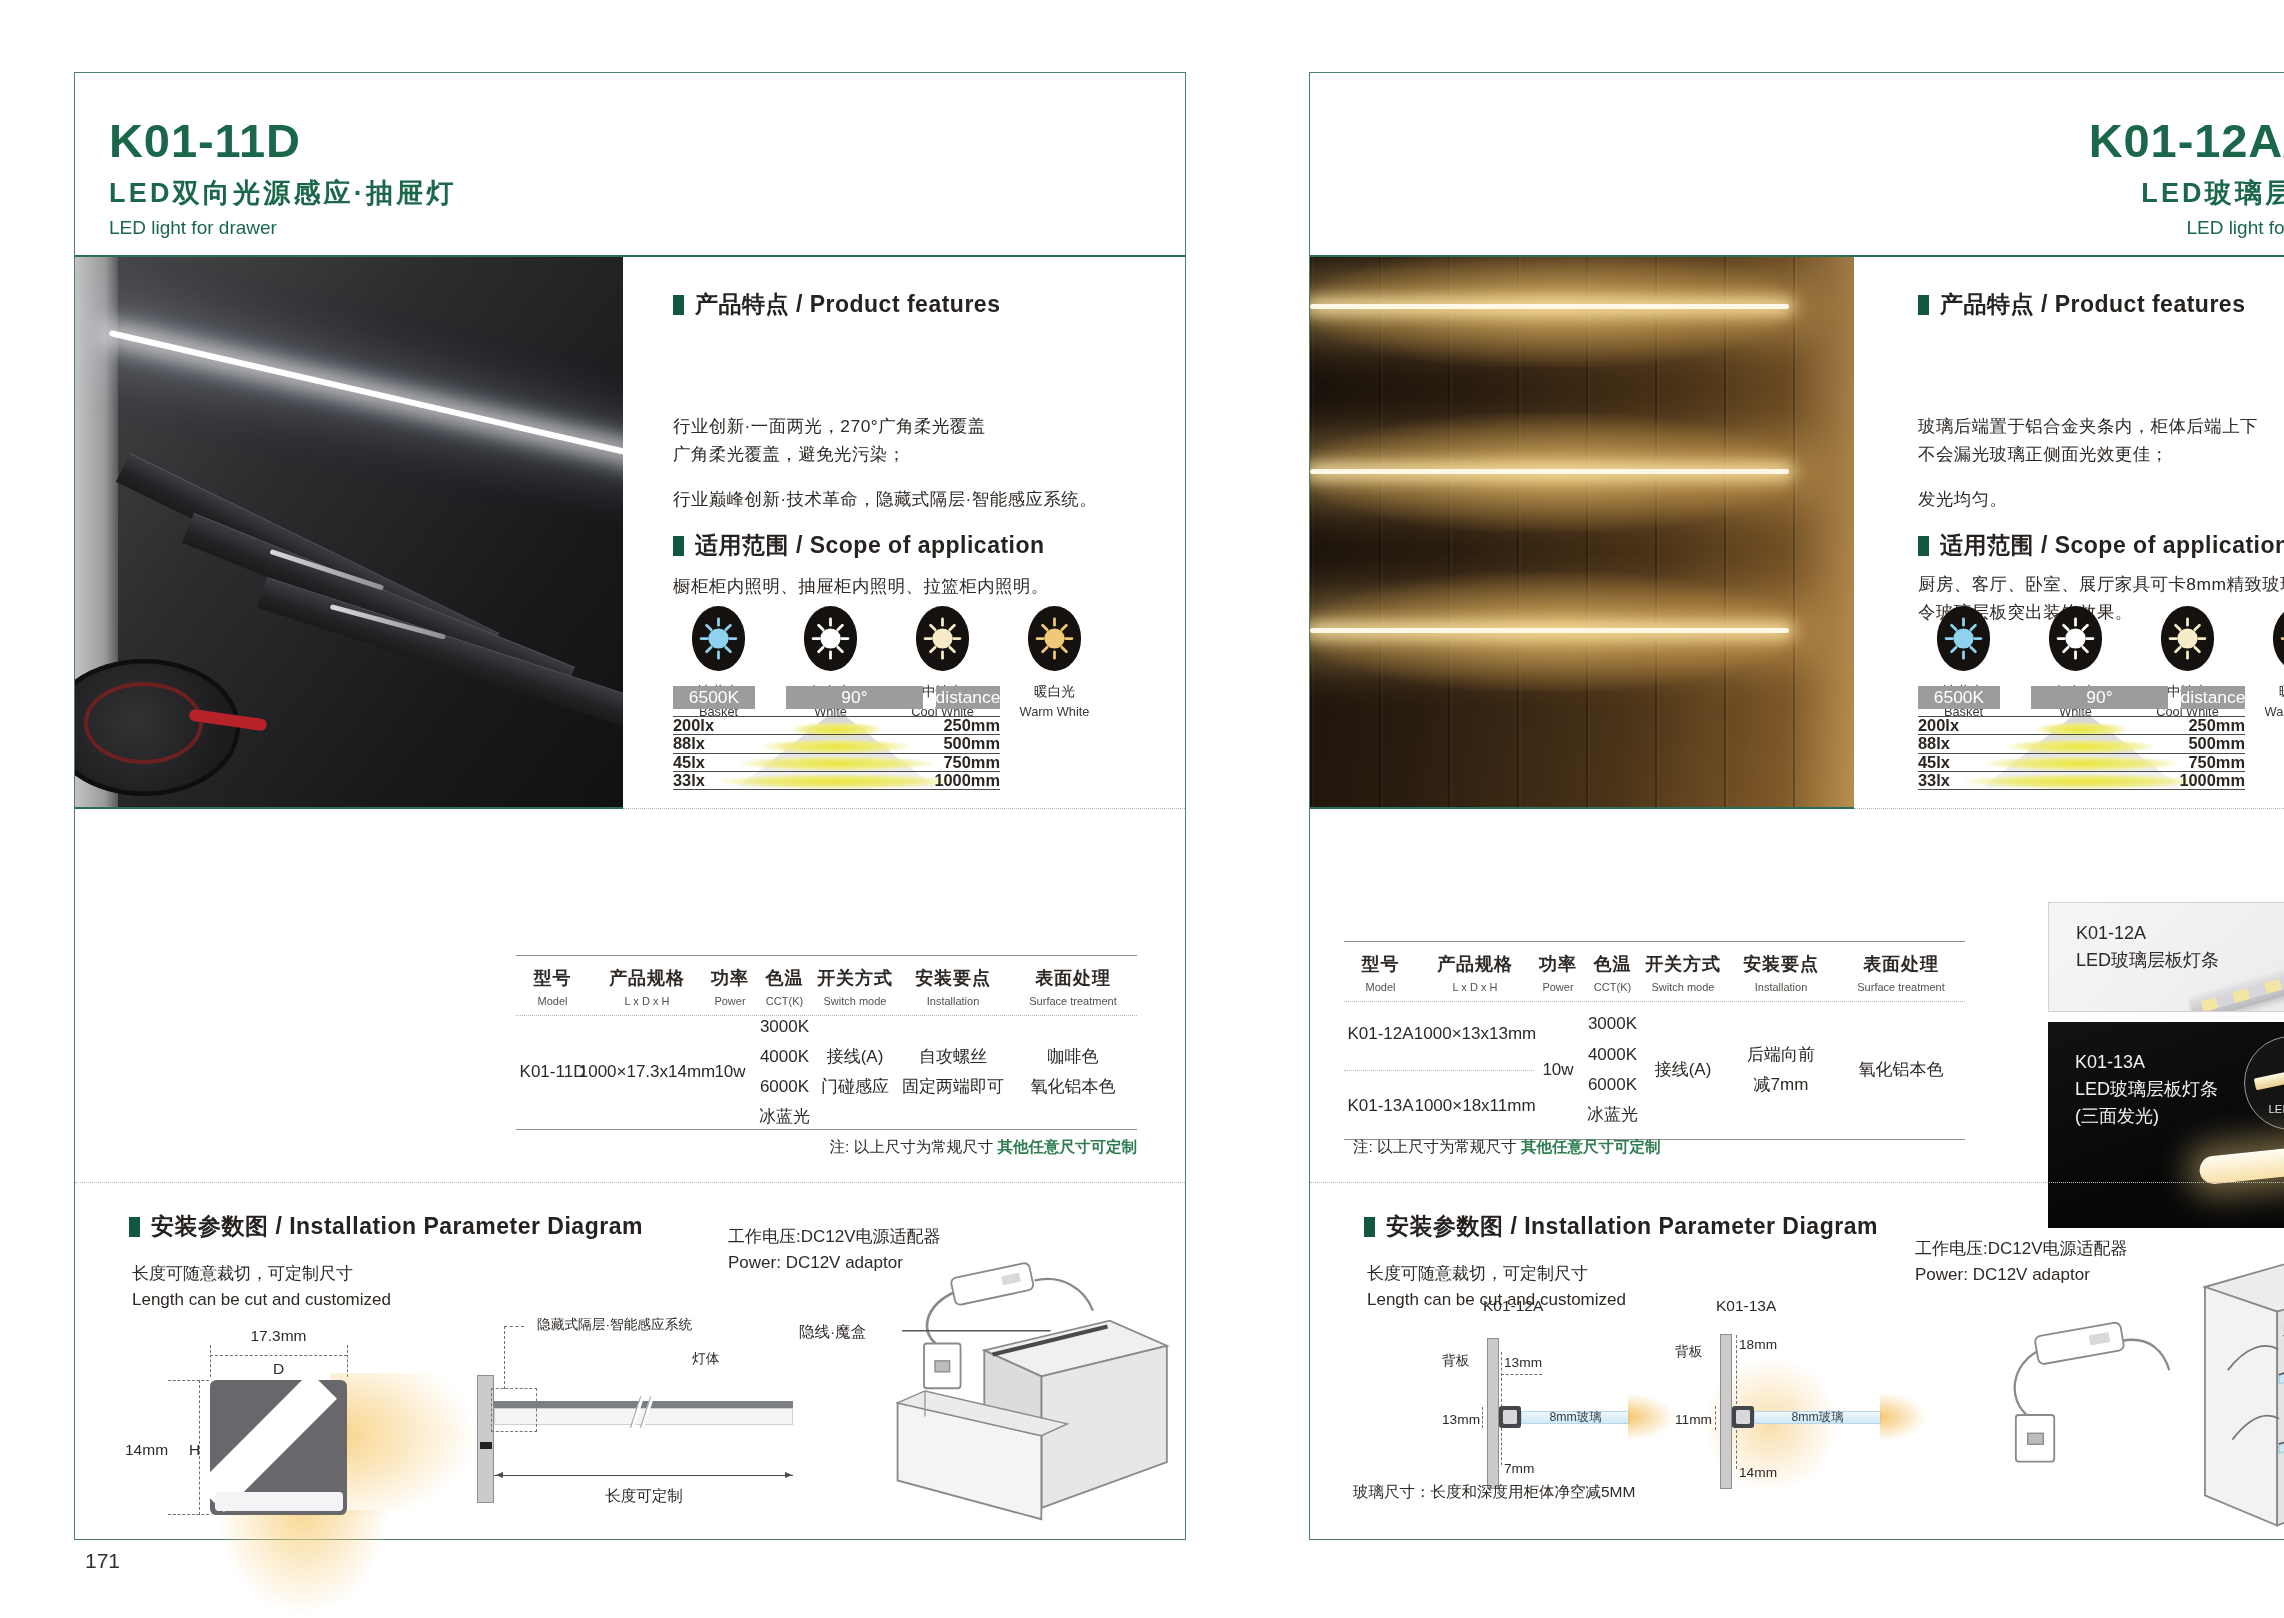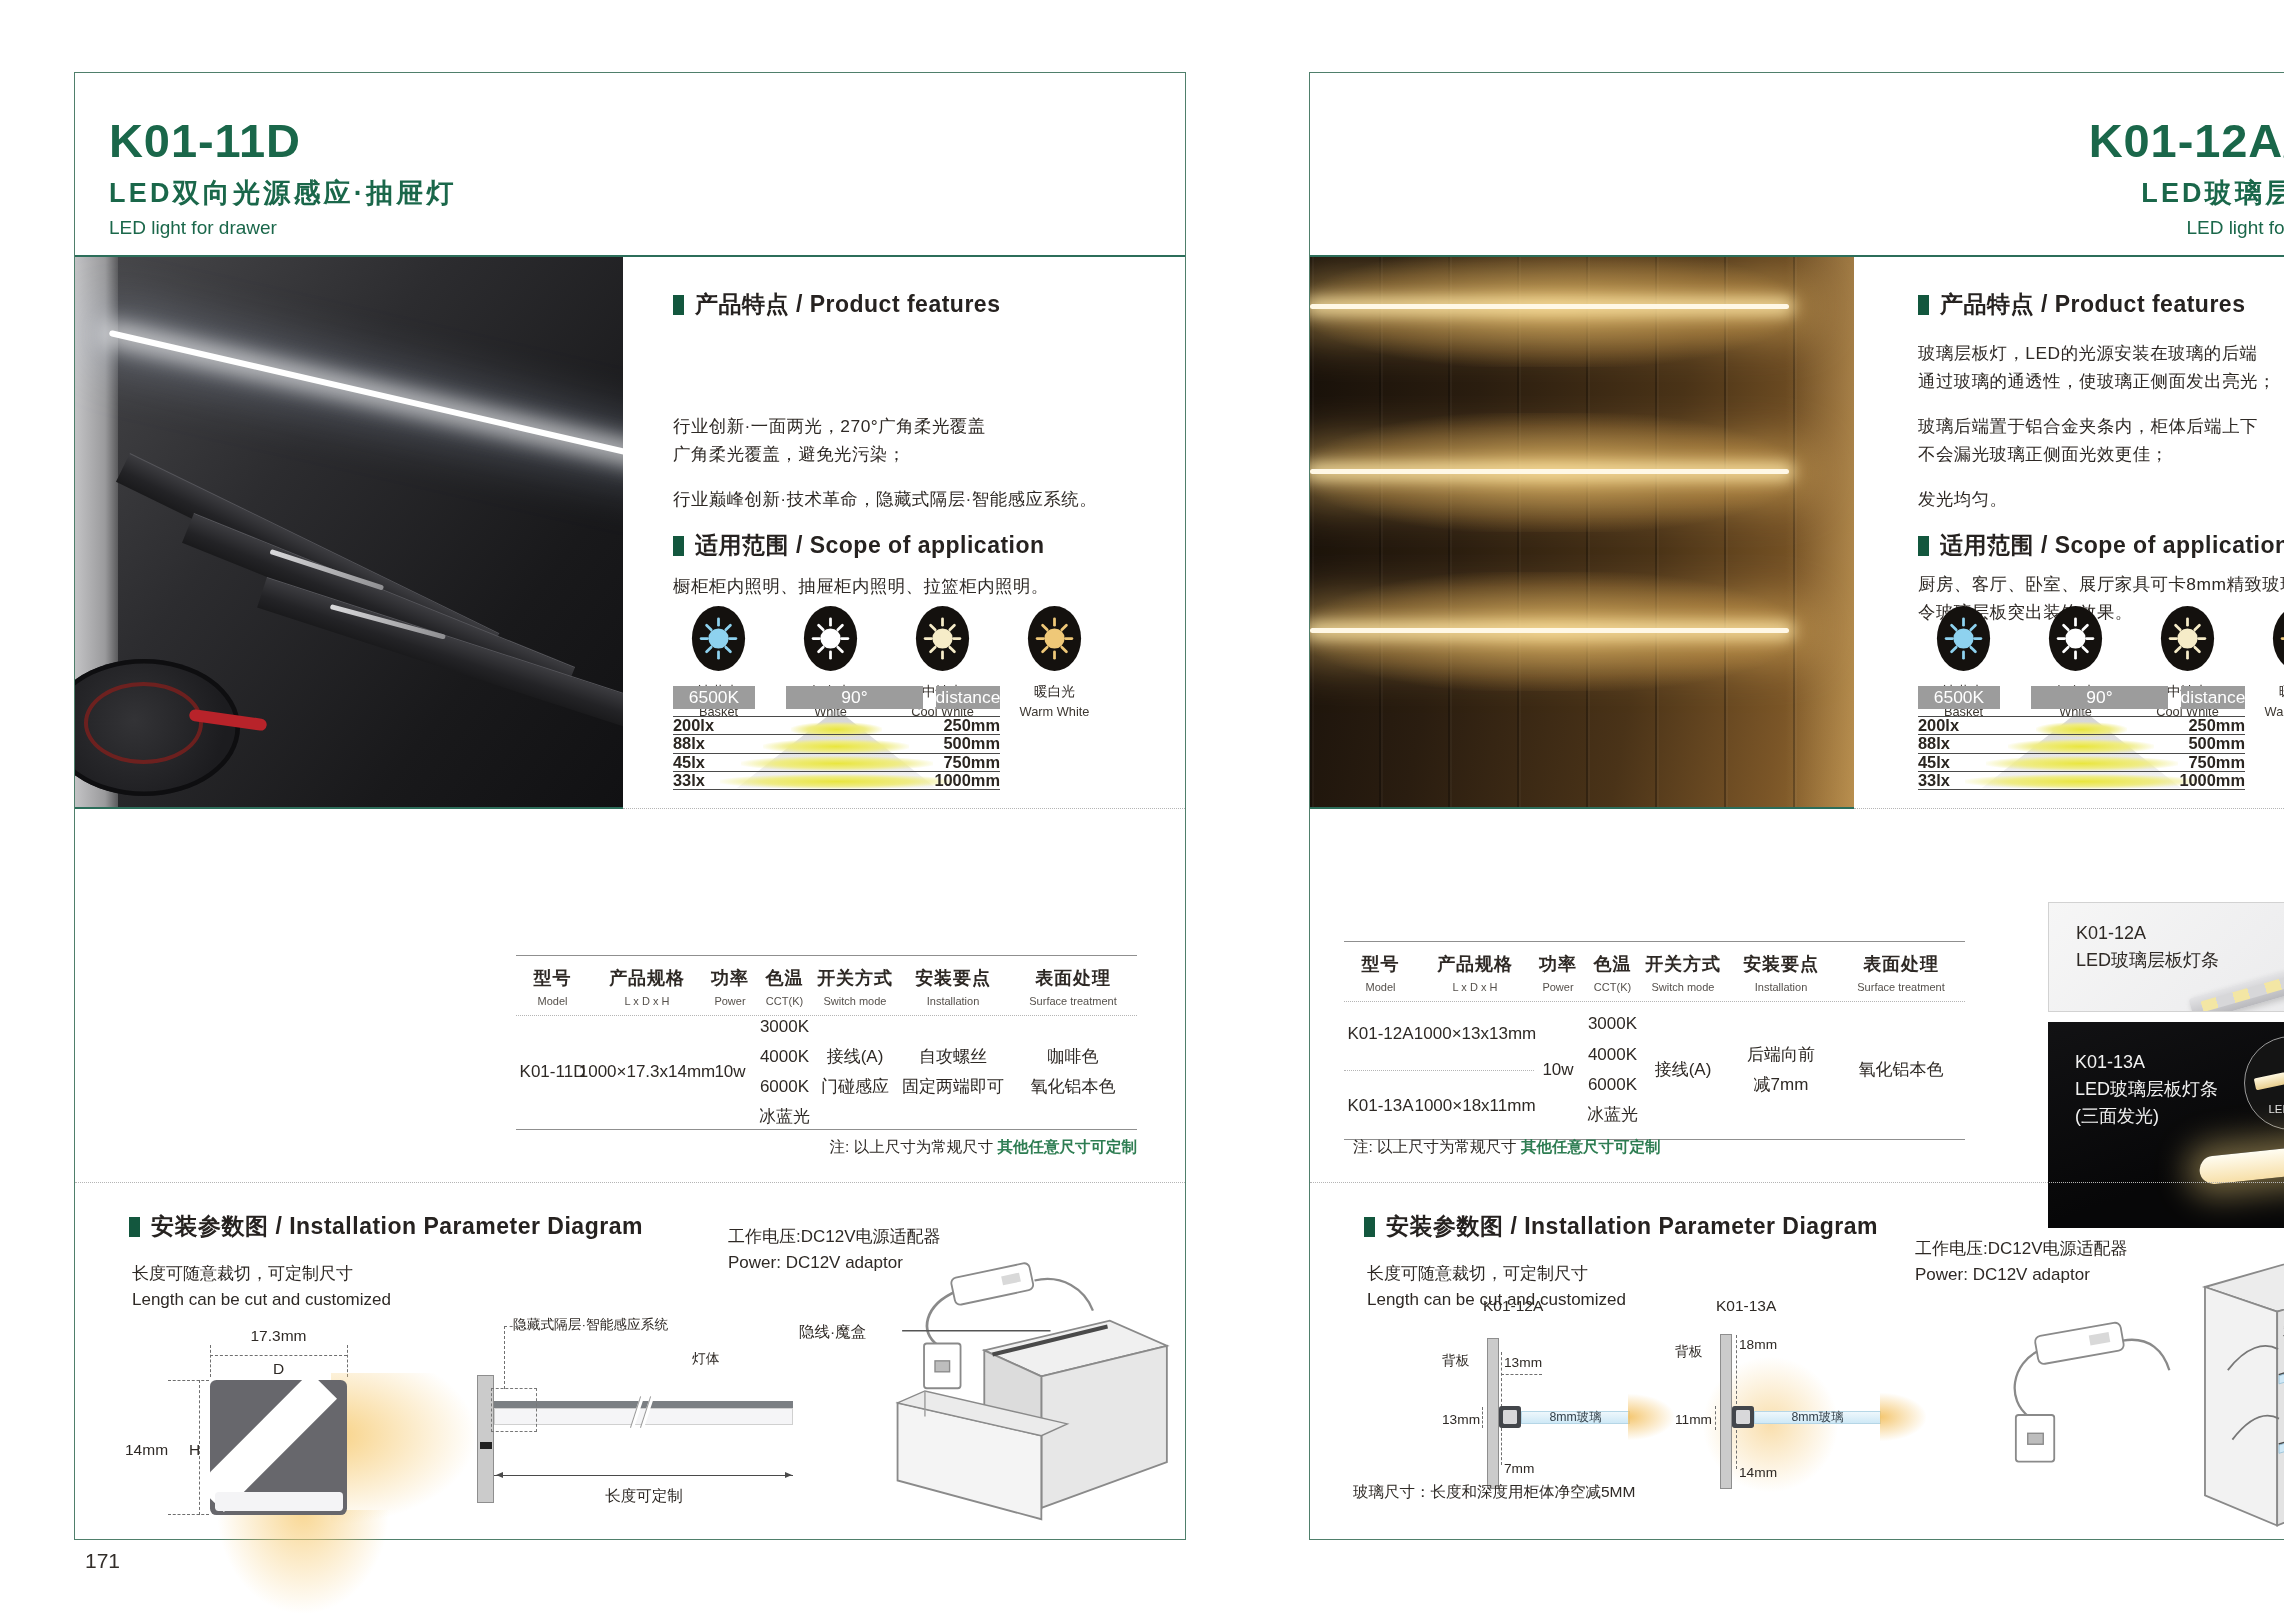--- a/index.html
+++ b/index.html
@@ -356,21 +356,21 @@
       <div class="dashh" style="left:43px;top:187px;width:41px"></div>
       <div class="glow" style="left:206px;top:46px;width:151px;height:155px;background:radial-gradient(ellipse at 0% 40%,rgba(247,205,120,.9),rgba(247,205,120,0) 68%)"></div>
       <div class="glow" style="left:91px;top:183px;width:174px;height:105px;background:radial-gradient(ellipse at 50% 0%,rgba(247,205,120,.8),rgba(247,205,120,0) 70%)"></div>
       <div class="xsec-profile" style="left:85px;top:53px;width:137px;height:135px">
         <div class="xsec-slot"></div>
         <div class="xsec-bottom"></div>
       </div>
     </div>
 
     <div class="abs" style="left:402px;top:1243px;width:320px;height:201px">
-      <div class="dlabel-s" style="left:36px;top:0">隐藏式隔层·智能感应系统</div>
+      <div class="dlabel-s" style="left:60px;top:0">隐藏式隔层·智能感应系统</div>
       <div class="dashh" style="left:27px;top:10px;width:20px"></div>
       <div class="dashv" style="left:27px;top:10px;height:63px"></div>
       <div class="dlabel-s" style="left:215px;top:34px">灯体</div>
       <div class="wallbar" style="left:0;top:59px;width:17.4px;height:128px"></div>
       <div class="ledbar-top" style="left:17.4px;top:85px;width:299px;height:7.3px"></div>
       <div class="ledbar-body" style="left:17.4px;top:92px;width:299px;height:17.4px"></div>
       <div class="abs" style="left:158px;top:80px;width:3.7px;height:33px;background:#fff;transform:rotate(18deg);border-left:1.4px solid #9a9a9a"></div>
       <div class="abs" style="left:168px;top:80px;width:3.7px;height:33px;background:#fff;transform:rotate(18deg);border-left:1.4px solid #9a9a9a"></div>
       <div class="dashbox" style="left:13.7px;top:72px;width:46px;height:44px"></div>
       <div class="abs" style="left:2.7px;top:126px;width:12.8px;height:7.3px;background:#222"></div>
@@ -431,24 +431,20 @@
         <div class="photoR-wash"></div>
         <div class="photoR-core"></div>
       </div>
       <div class="photoR-right"></div>
     </div>
     <div class="dot-div" style="left:544px;right:0;top:735px"></div>
 
     <div class="sec-head" style="left:608px;top:216px">
       <span class="sec-bullet"></span>
       <span class="sec-text">产品特点 / Product features</span>
-    </div>
-    <div class="para" style="left:608px;top:267px">
-      <div>玻璃层板灯，LED的光源安装在玻璃的后端</div>
-      <div>通过玻璃的通透性，使玻璃正侧面发出亮光；</div>
     </div>
     <div class="para" style="left:608px;top:340px">
       <div>玻璃后端置于铝合金夹条内，柜体后端上下</div>
       <div>不会漏光玻璃正侧面光效更佳；</div>
     </div>
     <div class="para" style="left:608px;top:413px">
       <div>发光均匀。</div>
     </div>
 
     <div class="sec-head" style="left:608px;top:457px">

